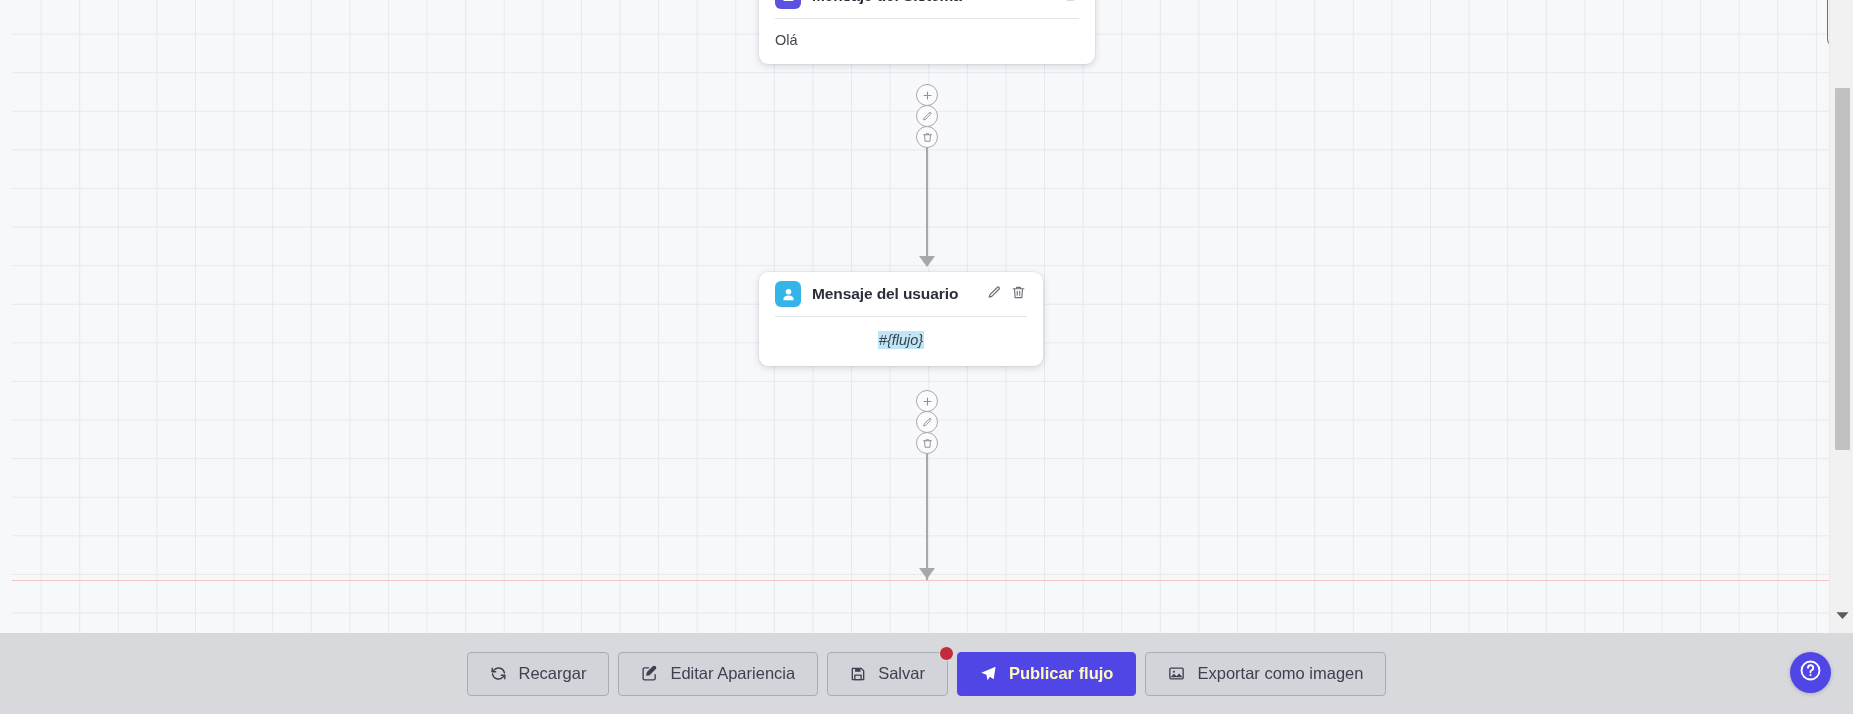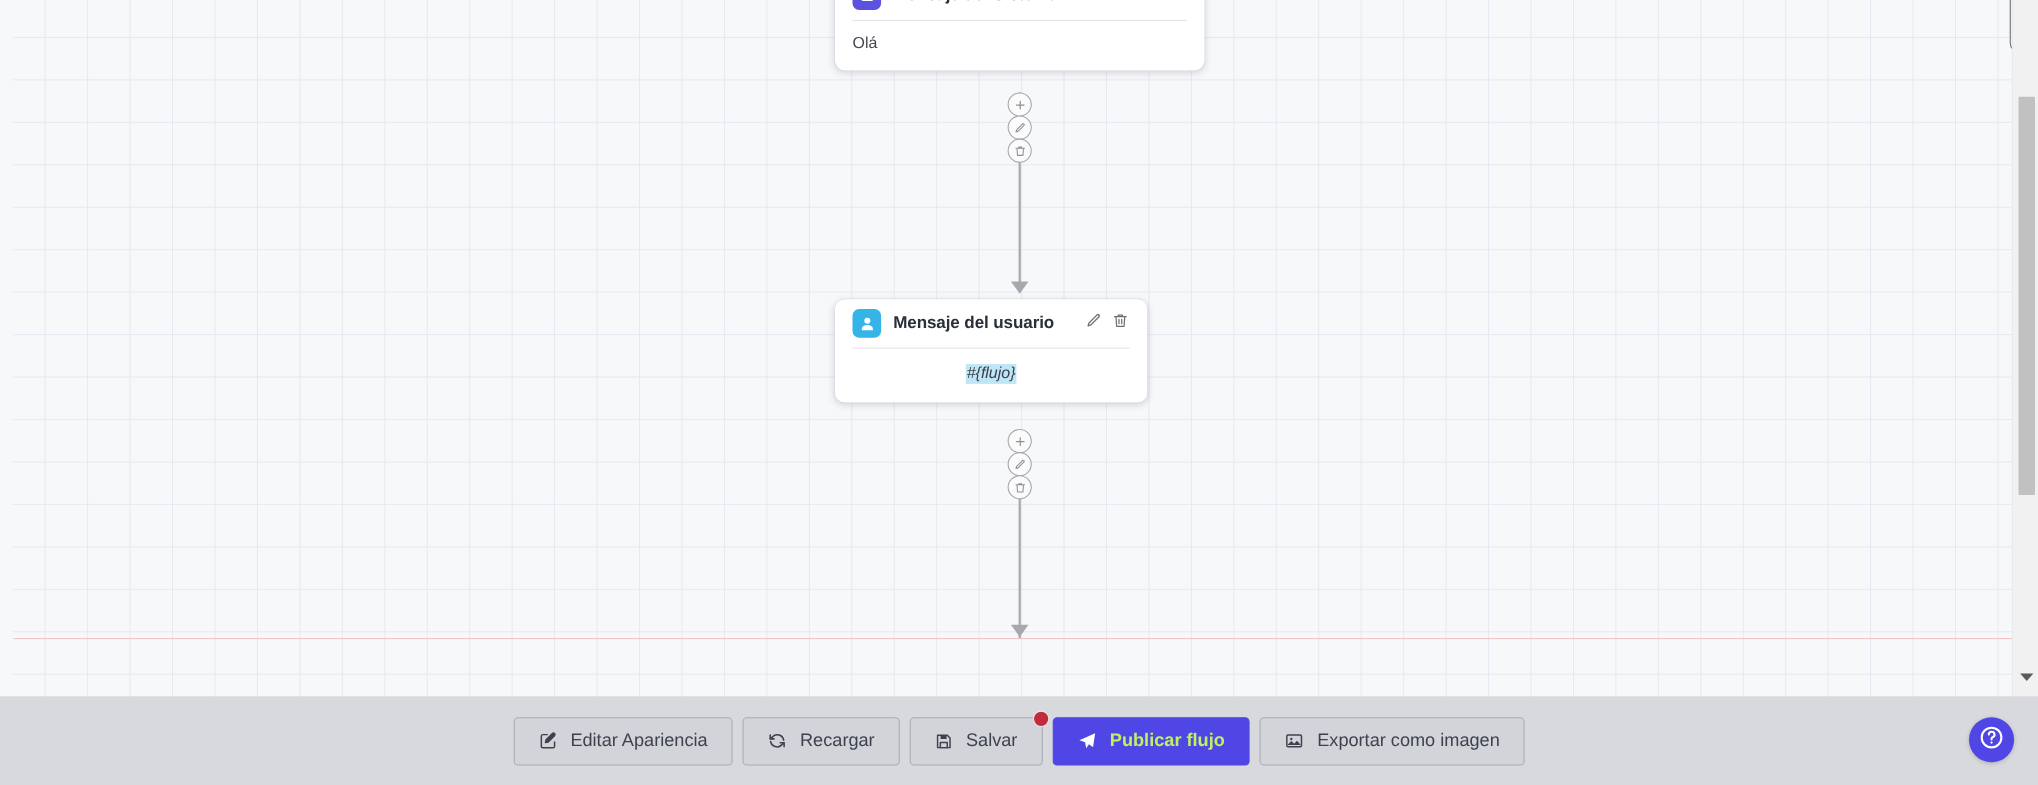--- a/index.html
+++ b/index.html
@@ -221,21 +221,21 @@
     color: #3c4250;
     cursor: pointer;
     white-space: nowrap;
     font-family: "Liberation Sans", sans-serif;
   }
   .tbtn .ticon { display: flex; align-items: center; }
 
   .tbtn.primary {
     background: #5046e5;
     border-color: #5046e5;
-    color: #bef264;
+    color: #fef9c3;
     font-weight: bold;
   }
 
   .tdot {
     position: absolute;
     top: -7px;
     right: -7px;
     width: 15px;
     height: 15px;
     border-radius: 50%;
@@ -376,37 +376,37 @@
       <svg width="13" height="9" viewBox="0 0 14 9" fill="#5a5a5a">
         <path d="M0.5 1h13L7 8.3z"></path>
       </svg>
     </div>
   </div>
 
   <div id="toolbar">
 
     <button class="tbtn">
       <span class="ticon">
-        <svg width="17" height="17" viewBox="0 0 24 24" fill="none" stroke="#3c4250" stroke-width="1.9" stroke-linecap="round" stroke-linejoin="round">
-          <path d="M20 13.5V19a2 2 0 0 1-2 2H5a2 2 0 0 1-2-2V6a2 2 0 0 1 2-2h5.6"></path>
-          <path d="M17.2 2.6a1.9 1.9 0 0 1 2.7 2.7l-8.1 8.1-3.5 0.8 0.8-3.5 8.1-8.1z" fill="#3c4250"></path>
-        </svg>
-      </span>
-      <span>Editar Apariencia</span>
-    </button>
-
-    <button class="tbtn">
-      <span class="ticon">
         <svg width="17" height="17" viewBox="0 0 24 24" fill="none" stroke="#3c4250" stroke-width="2" stroke-linecap="round" stroke-linejoin="round">
           <path d="M20.4 11.2a8.4 8.4 0 0 0-14.3-4.4L3.2 9.3"></path>
           <path d="M3.6 12.8a8.4 8.4 0 0 0 14.3 4.4l2.9-2.5"></path>
           <path d="M3.1 4.6v4.9h4.9M20.9 19.4v-4.9H16"></path>
         </svg>
       </span>
       <span>Recargar</span>
+    </button>
+
+    <button class="tbtn">
+      <span class="ticon">
+        <svg width="17" height="17" viewBox="0 0 24 24" fill="none" stroke="#3c4250" stroke-width="1.9" stroke-linecap="round" stroke-linejoin="round">
+          <path d="M20 13.5V19a2 2 0 0 1-2 2H5a2 2 0 0 1-2-2V6a2 2 0 0 1 2-2h5.6"></path>
+          <path d="M17.2 2.6a1.9 1.9 0 0 1 2.7 2.7l-8.1 8.1-3.5 0.8 0.8-3.5 8.1-8.1z" fill="#3c4250"></path>
+        </svg>
+      </span>
+      <span>Editar Apariencia</span>
     </button>
 
     <button class="tbtn">
       <span class="tdot"></span>
       <span class="ticon">
         <svg width="16" height="16" viewBox="0 0 24 24" fill="none" stroke="#3c4250" stroke-width="2" stroke-linejoin="round">
           <path d="M3.5 3.5h13.2L20.5 7.3V20.5H3.5z"></path>
           <path d="M7.6 3.5h8.2v5.2H7.6z" fill="#3c4250" stroke="none"></path>
           <path d="M7.3 13.6h9.4v6.9H7.3z"></path>
         </svg>

